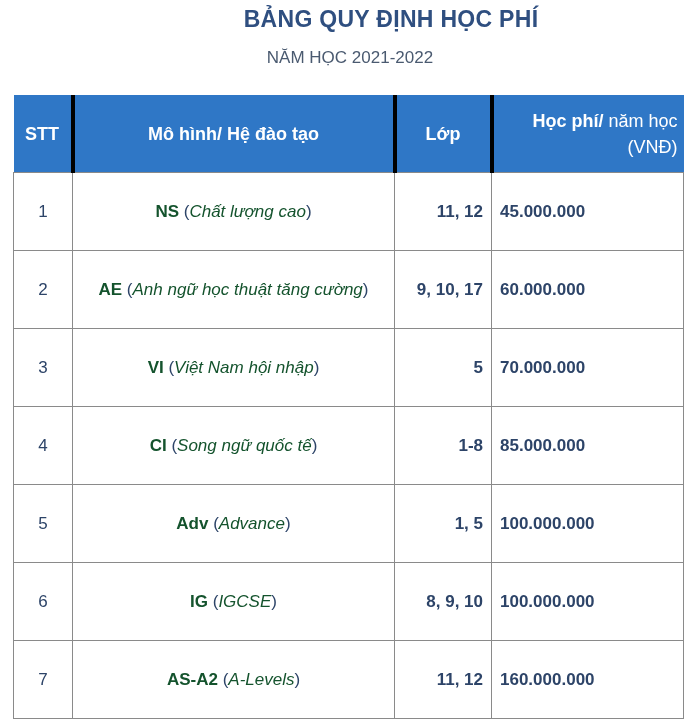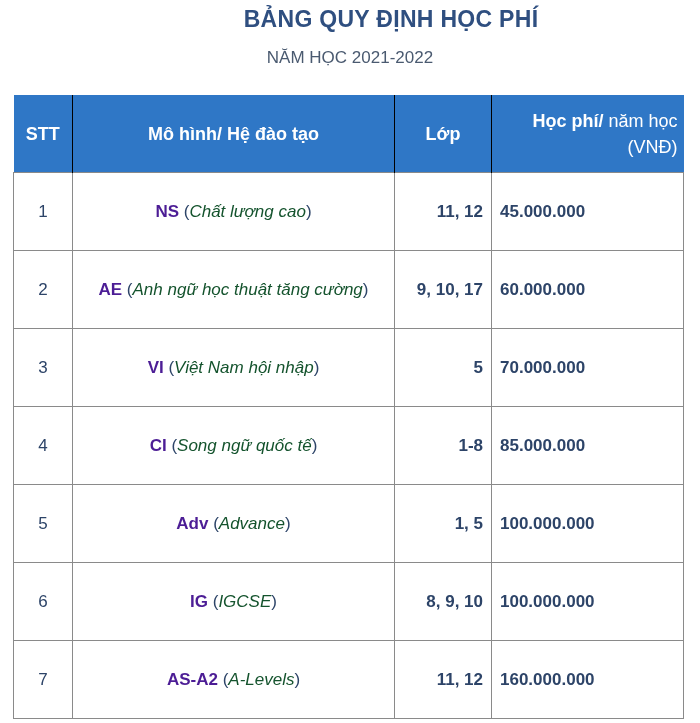--- a/index.html
+++ b/index.html
@@ -43,41 +43,41 @@
       width: 670px;
       border-collapse: collapse;
       table-layout: fixed;
     }
     table.fees th {
       background: #2f77c6;
       color: #ffffff;
       height: 77px;
       font-size: 18px;
       font-weight: bold;
-      border-right: 1px solid #000000;
+      border-right: 4px solid #000000;
       padding: 0 6px;
       text-align: center;
       line-height: 26px;
     }
     table.fees th:last-child { border-right: none; text-align: right; }
     table.fees th .light { font-weight: normal; }
     table.fees td {
       height: 77px;
       border: 1px solid #8a8a8a;
       font-size: 17px;
       color: #2d4468;
       padding: 0 8px;
     }
     td.stt {
       text-align: center;
       color: #555c66;
       font-size: 17px;
     }
     td.model { text-align: center; white-space: nowrap; }
-    td.model .code { font-weight: bold; color: #4c1d95; }
+    td.model .code { font-weight: bold; color: #14532d; }
     td.model .desc { font-style: italic; color: #14532d; }
     td.grade { text-align: right; font-weight: bold; }
     td.fee { font-weight: bold; padding-right: 10px; }
   </style>
 </head>
 <body>
 
 <div class="title">BẢNG QUY ĐỊNH HỌC PHÍ</div>
 <div class="subtitle">NĂM HỌC 2021-2022</div>
 

